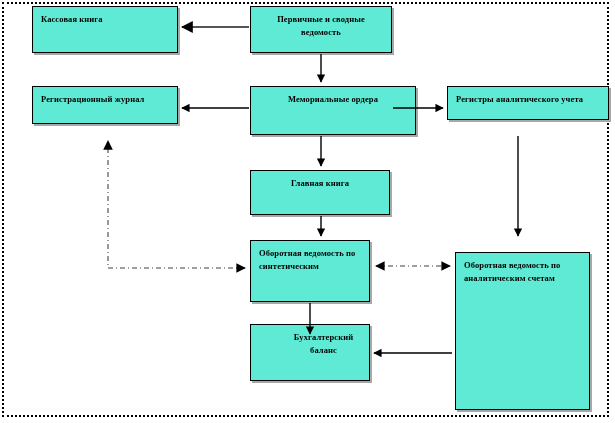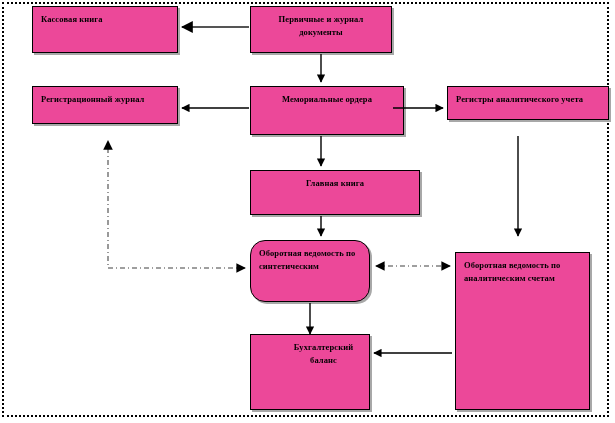--- a/index.html
+++ b/index.html
@@ -22,21 +22,21 @@
     top: 2px;
     width: 607px;
     height: 415px;
     border: 2px dotted #000000;
     box-sizing: border-box;
     pointer-events: none;
   }
   .node {
     position: absolute;
     box-sizing: border-box;
-    background: #ec4899;
+    background: #5eead4;
     border: 1px solid #000000;
     box-shadow: 2px 2px 0 0 #a8a8a8;
     padding: 6px 8px 4px 8px;
   }
   .node .label {
     font-weight: bold;
     font-size: 8.5px;
     line-height: 13px;
     color: #000000;
     letter-spacing: 0.1px;
@@ -63,48 +63,48 @@
 
 <div id="canvas">
 
   <div id="outer-frame"></div>
 
   <div class="node left-align" style="left:32px; top:6px; width:146px; height:47px;">
     <span class="label">Кассовая книга</span>
   </div>
 
   <div class="node center" style="left:250px; top:6px; width:142px; height:47px;">
-    <span class="label">Первичные и журнал документы</span>
+    <span class="label">Первичные и сводные ведомость</span>
   </div>
 
   <div class="node left-align" style="left:32px; top:86px; width:146px; height:38px;">
     <span class="label">Регистрационный журнал</span>
   </div>
 
-  <div class="node center" style="left:250px; top:86px; width:154px; height:49px;">
+  <div class="node center" style="left:250px; top:86px; width:166px; height:49px;">
     <span class="label">Мемориальные ордера</span>
   </div>
 
   <div class="node left-align" style="left:447px; top:86px; width:162px; height:34px;">
     <span class="label">Регистры аналитического учета</span>
   </div>
 
-  <div class="node center" style="left:250px; top:170px; width:170px; height:45px;">
+  <div class="node center" style="left:250px; top:170px; width:140px; height:45px;">
     <span class="label">Главная книга</span>
   </div>
 
-  <div class="node left-align" style="left:250px; top:240px; width:120px; height:62px;border-radius:15px;">
+  <div class="node left-align" style="left:250px; top:240px; width:120px; height:62px;">
     <span class="label">Оборотная ведомость по синтетическим</span>
   </div>
 
   <div class="node left-align" style="left:455px; top:252px; width:135px; height:158px;">
     <span class="label">Оборотная ведомость по аналитическим счетам</span>
   </div>
 
-  <div class="node center" style="left:250px; top:334px; width:120px; height:76px;padding-left:35px;">
+  <div class="node center" style="left:250px; top:324px; width:120px; height:57px;padding-left:35px;">
     <span class="label">Бухгалтерский баланс</span>
   </div>
 
   <svg id="edges" width="615" height="423" viewBox="0 0 615 423">
     <defs>
       <marker id="arrow-end" viewBox="0 0 10 10" refX="9" refY="5" markerWidth="6" markerHeight="6" orient="auto-start-reverse">
         <path d="M 0 0 L 10 5 L 0 10 z" fill="#000000"></path>
       </marker>
       <marker id="arrow-start" viewBox="0 0 10 10" refX="9" refY="5" markerWidth="6" markerHeight="6" orient="auto-start-reverse">
         <path d="M 0 0 L 10 5 L 0 10 z" fill="#000000"></path>

